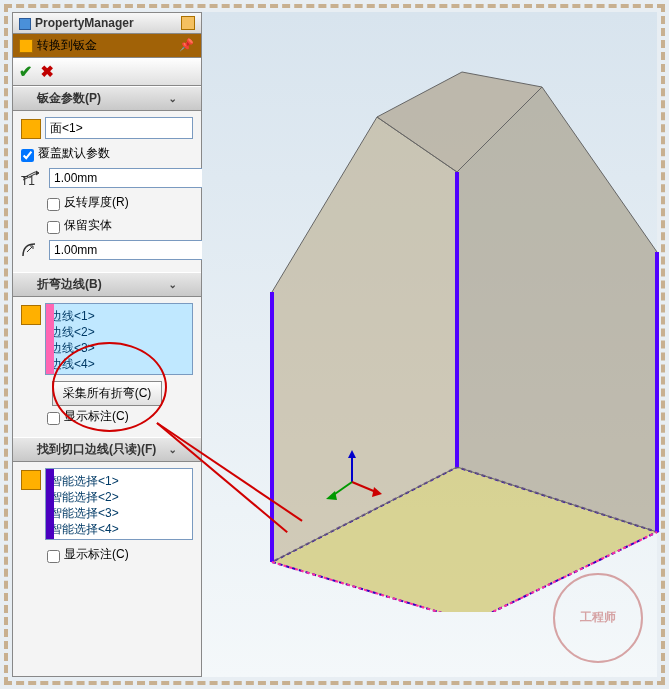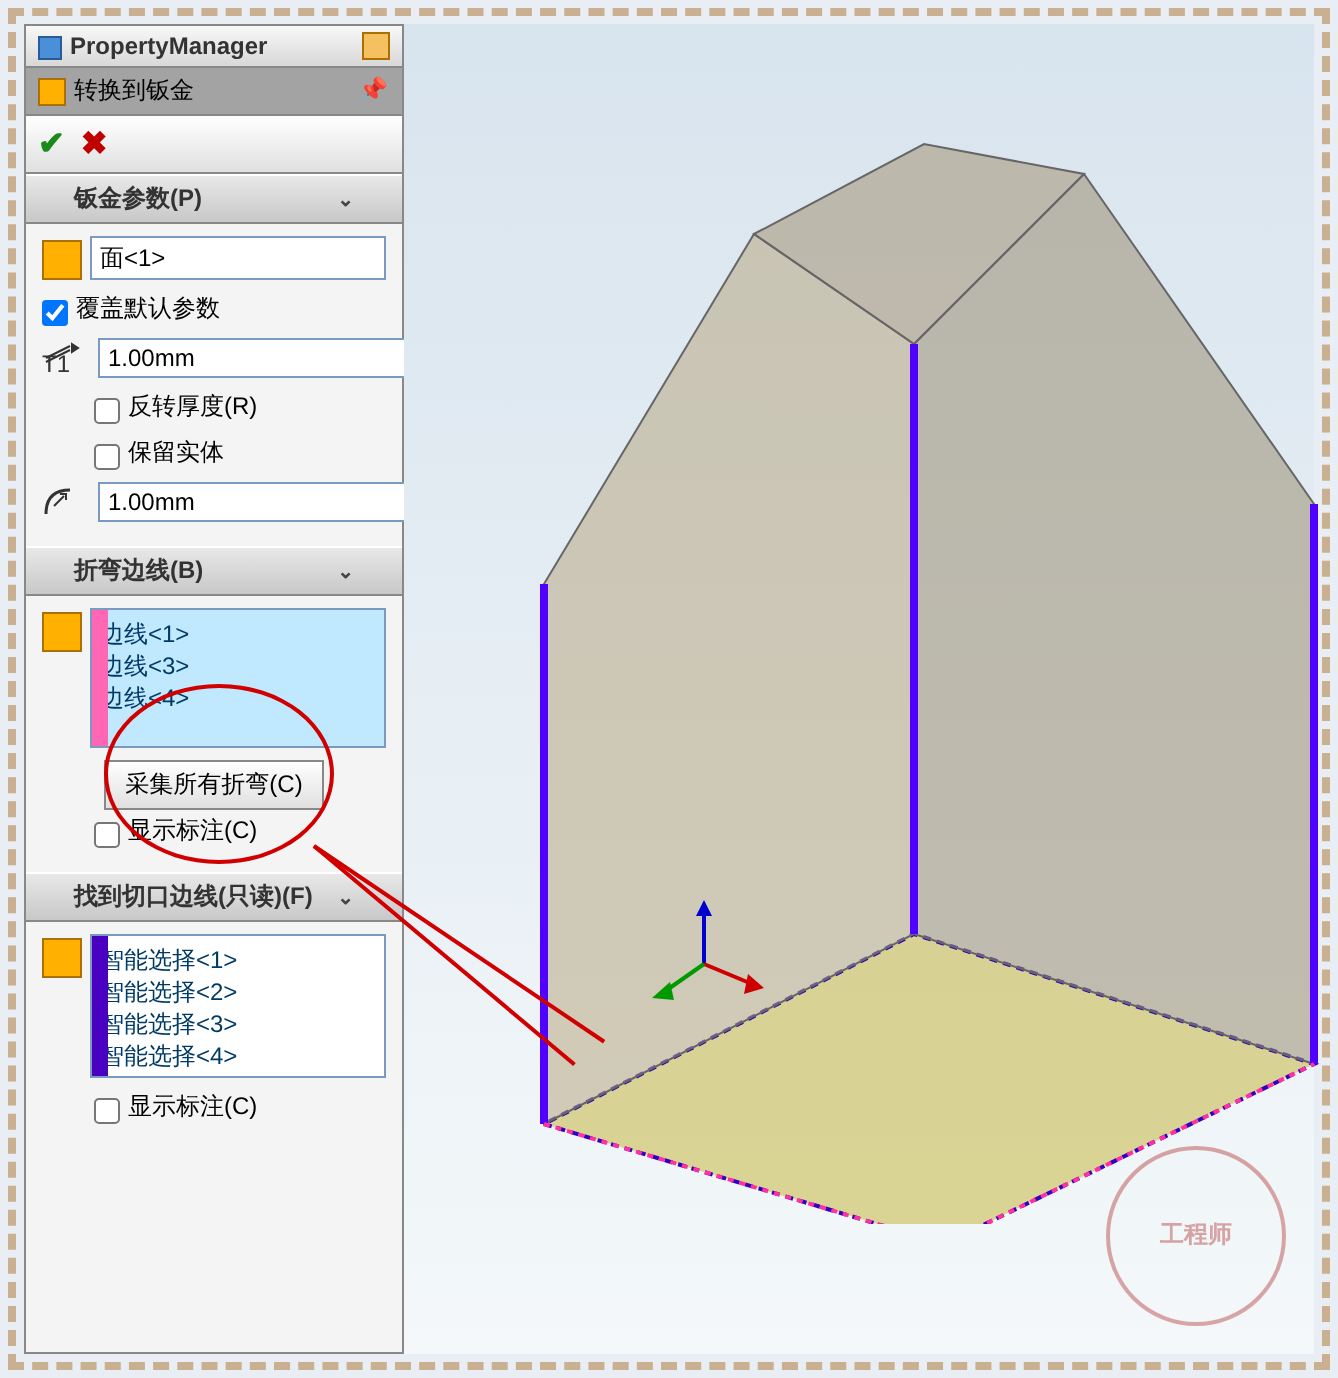--- a/index.html
+++ b/index.html
@@ -3,21 +3,21 @@
 <meta charset="utf-8">
 <style>
   *{box-sizing:border-box;margin:0;padding:0;font-family:"Microsoft YaHei",Arial,sans-serif;font-size:12px}
   body{background:#e8eef3;width:669px;height:689px;overflow:hidden;position:relative}
   .stamp-border{position:absolute;inset:4px;border:4px dashed #c8b090;pointer-events:none;z-index:20}
   .app{display:flex;position:absolute;inset:12px}
   .panel{width:190px;background:#f4f4f4;border:1px solid #888;display:flex;flex-direction:column}
   .pm-header{background:linear-gradient(#f8f8f8,#d8d8d8);border-bottom:1px solid #888;padding:3px 6px;display:flex;align-items:flex-end;gap:4px}
   .pm-header .sq{width:12px;height:12px;background:#4a90d9;border:1px solid #2a5a99}
   .pm-header .title{font-weight:bold;color:#333;flex:1}
-  .pm-sub{background:#a3a3a3;color:#000;padding:3px 6px;display:flex;align-items:center;gap:4px;border-bottom:1px solid #888;position:relative}
+  .pm-sub{background:#a16207;color:#000;padding:3px 6px;display:flex;align-items:center;gap:4px;border-bottom:1px solid #888;position:relative}
   .pm-sub .ic{width:14px;height:14px;background:#ffb000;border:1px solid #aa7000}
   .pm-sub .t{flex:1}
   .pm-sub .pin{width:16px;height:16px;color:#000}
   .confirm-row{background:linear-gradient(#fff,#e0e0e0);padding:4px 6px;display:flex;gap:8px;border-bottom:1px solid #888}
   .check-g{color:#1a8a1a;font-size:16px;font-weight:bold}
   .cross-r{color:#c00000;font-size:16px;font-weight:bold}
   .section-head{background:linear-gradient(#e8e8e8,#c8c8c8);border-top:1px solid #fff;border-bottom:1px solid #888;padding:3px 24px;font-weight:bold;color:#333;display:flex;align-items:center;justify-content:space-between}
   .section-head .chev{font-size:10px;color:#444}
   .section-body{padding:6px 8px;background:#f4f4f4}
   .row{display:flex;align-items:flex-end;gap:4px;margin-bottom:6px}
@@ -126,20 +126,21 @@
       <span>折弯边线(B)</span>
       <span class="chev">⌄</span>
     </div>
     <div class="section-body">
       <div class="row" style="align-items:flex-start">
         <span class="sel-prefix"></span>
         <div class="sel-box">
           <div class="bar"></div>
           <div class="items">
             <div class="item">边线&lt;1&gt;</div>
+            <div class="item">边线&lt;2&gt;</div>
             <div class="item">边线&lt;3&gt;</div>
             <div class="item">边线&lt;4&gt;</div>
           </div>
         </div>
       </div>
       <button class="btn">采集所有折弯(C)</button>
       <div class="row indent">
         <input type="checkbox" class="cb" style="">
         <span>显示标注(C)</span>
       </div>

